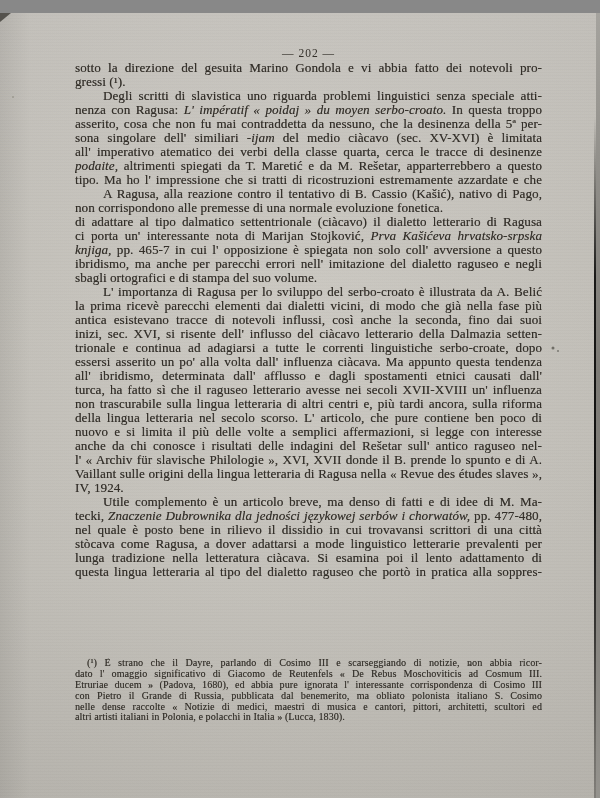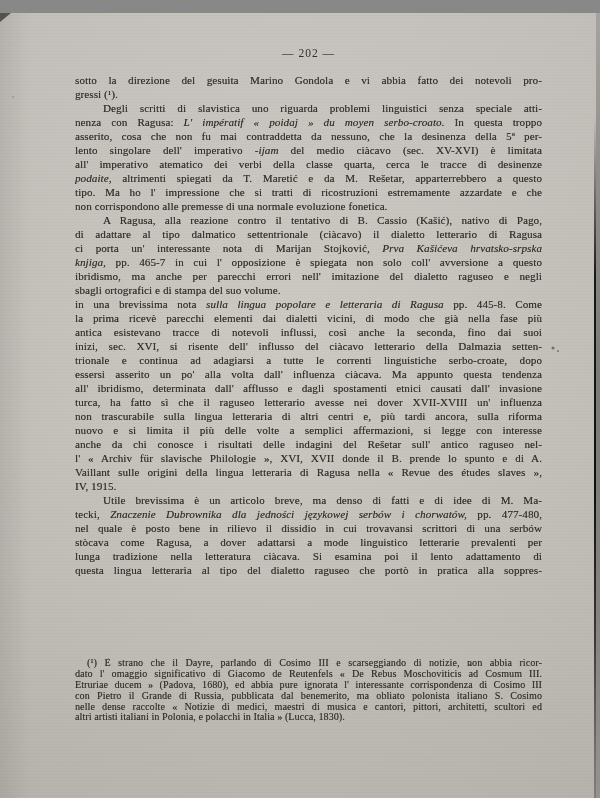--- a/index.html
+++ b/index.html
@@ -14,22 +14,22 @@
       repeating-linear-gradient(0deg, rgba(0,0,0,0.012) 0 1px, rgba(255,255,255,0.01) 1px 3px),
       radial-gradient(120% 95% at 48% 42%, rgba(255,255,255,0.06), rgba(40,38,34,0.13) 100%),
       linear-gradient(90deg, rgba(60,58,54,0.10), rgba(60,58,54,0) 5%),
       linear-gradient(180deg, #cdcac4 0%, #c9c6bf 30%, #c7c4bd 70%, #c2bfb8 100%);
   }
   .pagenum{
     position:absolute;left:75px;top:34px;width:467px;
     text-align:center;font-size:11.5px;letter-spacing:1px;
   }
   .bodytext{
-    position:absolute;left:75px;top:60px;width:467px;
-    font-size:11px;line-height:14px;letter-spacing:0.1px;
+    position:absolute;left:75px;top:48px;width:467px;
+    font-size:13px;line-height:14px;letter-spacing:0.1px;
     text-shadow:0.2px 0.2px 0.3px rgba(40,37,32,0.55);
   }
   .footnote{
     position:absolute;left:75px;top:645px;width:467px;
     font-size:10px;line-height:10.9px;letter-spacing:0.1px;
     text-shadow:0.2px 0.2px 0.3px rgba(40,37,32,0.5);
   }
   .tl{
     text-align:justify;
     text-align-last:justify;
@@ -79,48 +79,49 @@
   <div class="specks"></div>
 
   <div class="pagenum">— 202 —</div>
 
   <div class="bodytext" id="bodytext">
       <div class="tl"><span>sotto la direzione del gesuita Marino Gondola e vi abbia fatto dei notevoli pro-</span></div>
       <div class="tl last"><span>gressi (¹).</span></div>
       <div class="tl indent"><span>Degli scritti di slavistica uno riguarda problemi linguistici senza speciale atti-</span></div>
       <div class="tl"><span>nenza con Ragusa: </span><span class="it">L' impératif « poidaj » du moyen serbo-croato.</span><span> In questa troppo</span></div>
       <div class="tl"><span>asserito, cosa che non fu mai contraddetta da nessuno, che la desinenza della 5ª per-</span></div>
-      <div class="tl"><span>lento singolare dell' imperativo </span><span class="it">-ijam</span><span> del medio ciàcavo (sec. XV-XVI) è limitata</span></div>
+      <div class="tl"><span>sona singolare dell' similiari </span><span class="it">-ijam</span><span> del medio ciàcavo (sec. XV-XVI) è limitata</span></div>
       <div class="tl"><span>all' imperativo atematico dei verbi della classe quarta, cerca le tracce di desinenze</span></div>
       <div class="tl"><span class="it">podaite,</span><span> altrimenti spiegati da T. Maretić e da M. Rešetar, apparterrebbero a questo</span></div>
       <div class="tl"><span>tipo. Ma ho l' impressione che si tratti di ricostruzioni estremamente azzardate e che</span></div>
+      <div class="tl indent"><span>A Ragusa, alla reazione contro il tentativo di B. Cassio (Kašić), nativo di Pago,</span></div>
       <div class="tl last"><span>non corrispondono alle premesse di una normale evoluzione fonetica.</span></div>
-      <div class="tl indent"><span>A Ragusa, alla reazione contro il tentativo di B. Cassio (Kašić), nativo di Pago,</span></div>
       <div class="tl"><span>di adattare al tipo dalmatico settentrionale (ciàcavo) il dialetto letterario di Ragusa</span></div>
       <div class="tl"><span>ci porta un' interessante nota di Marijan Stojković, </span><span class="it">Prva Kašićeva hrvatsko-srpska</span></div>
       <div class="tl"><span class="it">knjiga,</span><span> pp. 465-7 in cui l' opposizione è spiegata non solo coll' avversione a questo</span></div>
       <div class="tl"><span>ibridismo, ma anche per parecchi errori nell' imitazione del dialetto raguseo e negli</span></div>
       <div class="tl last"><span>sbagli ortografici e di stampa del suo volume.</span></div>
-      <div class="tl"><span>in una brevissima nota </span><span class="it">sulla lingua popolare e letteraria di Ragusa</span><span> pp. 445-8. Come</span></div>
+      <div class="tl indent"><span>L' importanza di Ragusa per lo sviluppo del serbo-croato è illustrata da A. Belić</span></div>
       <div class="tl"><span>la prima ricevè parecchi elementi dai dialetti vicini, di modo che già nella fase più</span></div>
       <div class="tl"><span>antica esistevano tracce di notevoli influssi, così anche la seconda, fino dai suoi</span></div>
       <div class="tl"><span>inizi, sec. XVI, si risente dell' influsso del ciàcavo letterario della Dalmazia setten-</span></div>
       <div class="tl"><span>trionale e continua ad adagiarsi a tutte le correnti linguistiche serbo-croate, dopo</span></div>
       <div class="tl"><span>essersi asserito un po' alla volta dall' influenza ciàcava. Ma appunto questa tendenza</span></div>
       <div class="tl"><span>all' ibridismo, determinata dall' afflusso e dagli spostamenti etnici causati dall' invasione</span></div>
-      <div class="tl"><span>turca, ha fatto sì che il raguseo letterario avesse nei dover XVII-XVIII un' influenza</span></div>
+      <div class="tl"><span>turca, ha fatto sì che il raguseo letterario avesse nei secoli XVII-XVIII un' influenza</span></div>
       <div class="tl"><span>non trascurabile sulla lingua letteraria di altri centri e, più tardi ancora, sulla riforma</span></div>
+      <div class="tl"><span>della lingua letteraria nel secolo scorso. L' articolo, che pure contiene ben poco di</span></div>
       <div class="tl"><span>nuovo e si limita il più delle volte a semplici affermazioni, si legge con interesse</span></div>
       <div class="tl"><span>anche da chi conosce i risultati delle indagini del Rešetar sull' antico raguseo nel-</span></div>
       <div class="tl"><span>l' « Archiv für slavische Philologie », XVI, XVII donde il B. prende lo spunto e di A.</span></div>
       <div class="tl"><span>Vaillant sulle origini della lingua letteraria di Ragusa nella « Revue des études slaves »,</span></div>
-      <div class="tl last"><span>IV, 1915.</span></div>
-      <div class="tl indent"><span>Utile brevissima è un articolo breve, ma denso di fatti e di idee di M. Ma-</span></div>
+      <div class="tl last"><span>IV, 1924.</span></div>
+      <div class="tl indent"><span>Utile complemento è un articolo breve, ma denso di fatti e di idee di M. Ma-</span></div>
       <div class="tl"><span>tecki, </span><span class="it">Znaczenie Dubrownika dla jedności językowej serbów i chorwatów,</span><span> pp. 477-480,</span></div>
-      <div class="tl"><span>nel quale è posto bene in rilievo il dissidio in cui trovavansi scrittori di una serbów</span></div>
+      <div class="tl"><span>nel quale è posto bene in rilievo il dissidio in cui trovavansi scrittori di una città</span></div>
       <div class="tl"><span>stòcava come Ragusa, a dover adattarsi a mode linguistico letterarie prevalenti per</span></div>
       <div class="tl"><span>lunga tradizione nella letteratura ciàcava. Si esamina poi il lento adattamento di</span></div>
       <div class="tl"><span>questa lingua letteraria al tipo del dialetto raguseo che portò in pratica alla soppres-</span></div>
     </div>
 
   <div class="footnote" id="footnote">
       <div class="tl indent"><span>(¹) È strano che il Dayre, parlando di Cosimo III e scarseggiando di notizie, non abbia ricor-</span></div>
       <div class="tl"><span>dato l' omaggio significativo di Giacomo de Reutenfels « De Rebus Moschoviticis ad Cosmum III.</span></div>
       <div class="tl"><span>Etruriae ducem » (Padova, 1680), ed abbia pure ignorata l' interessante corrispondenza di Cosimo III</span></div>
       <div class="tl"><span>con Pietro il Grande di Russia, pubblicata dal benemerito, ma obliato polonista italiano S. Cosimo</span></div>

